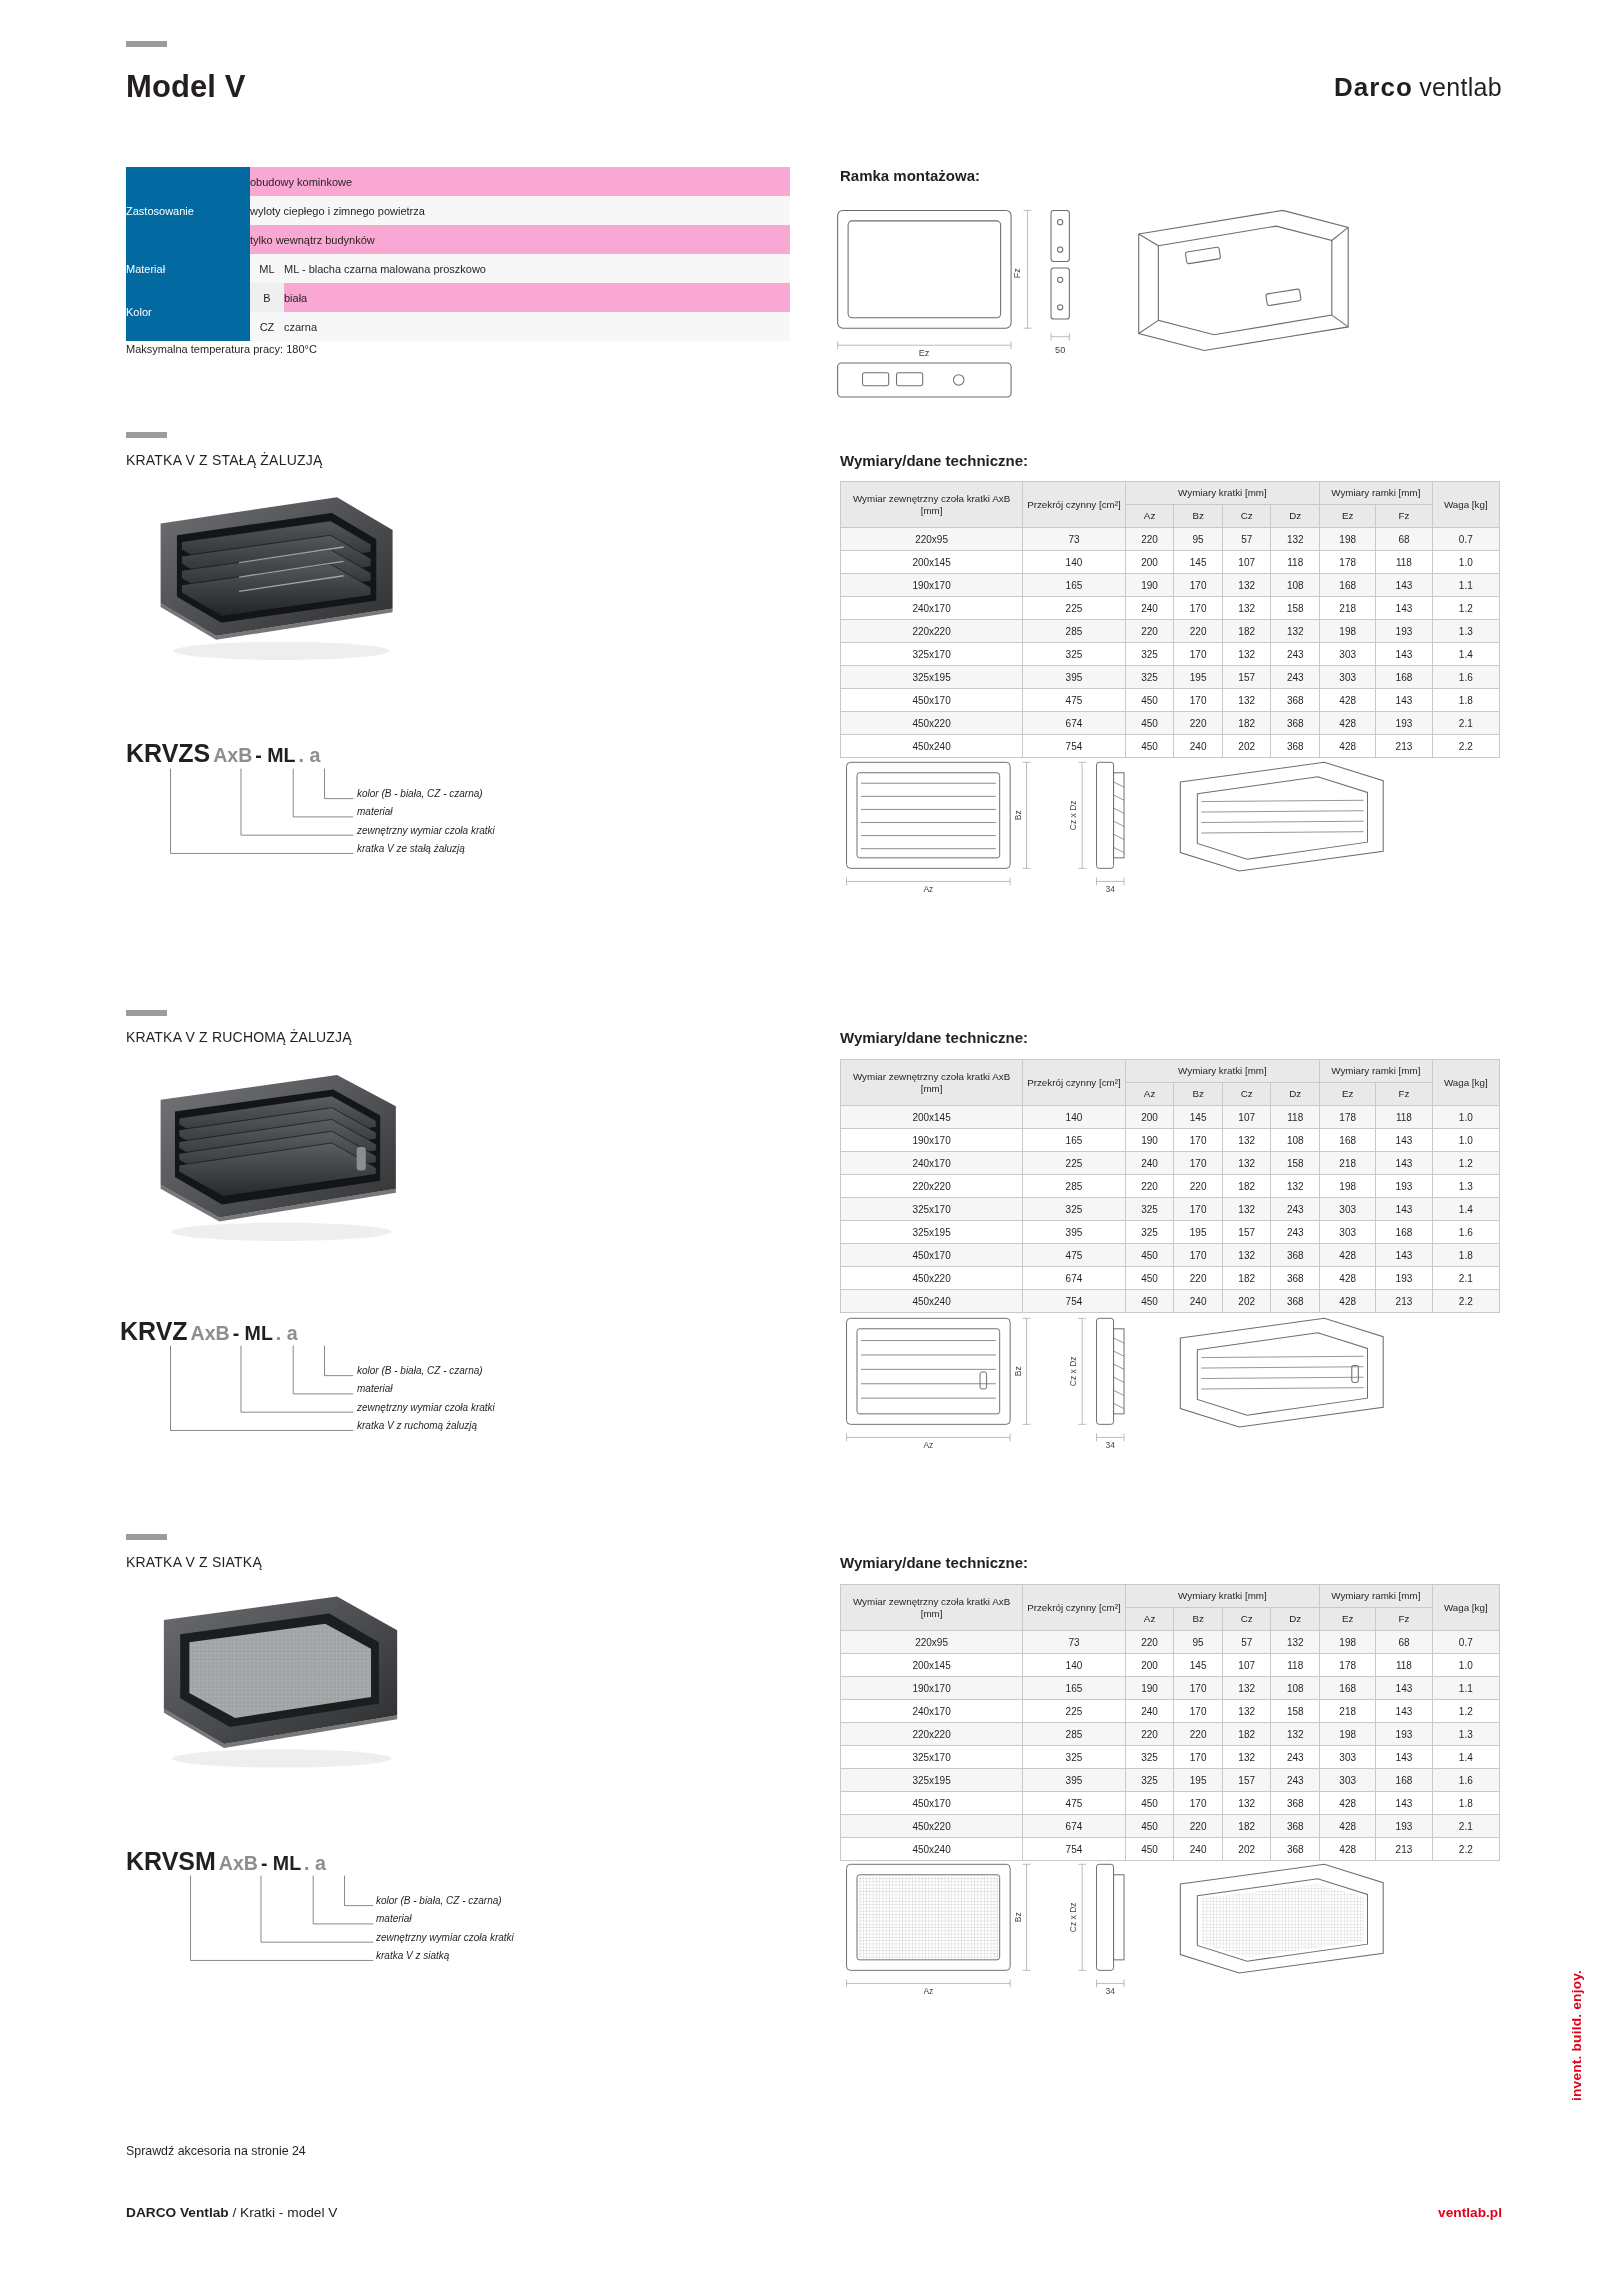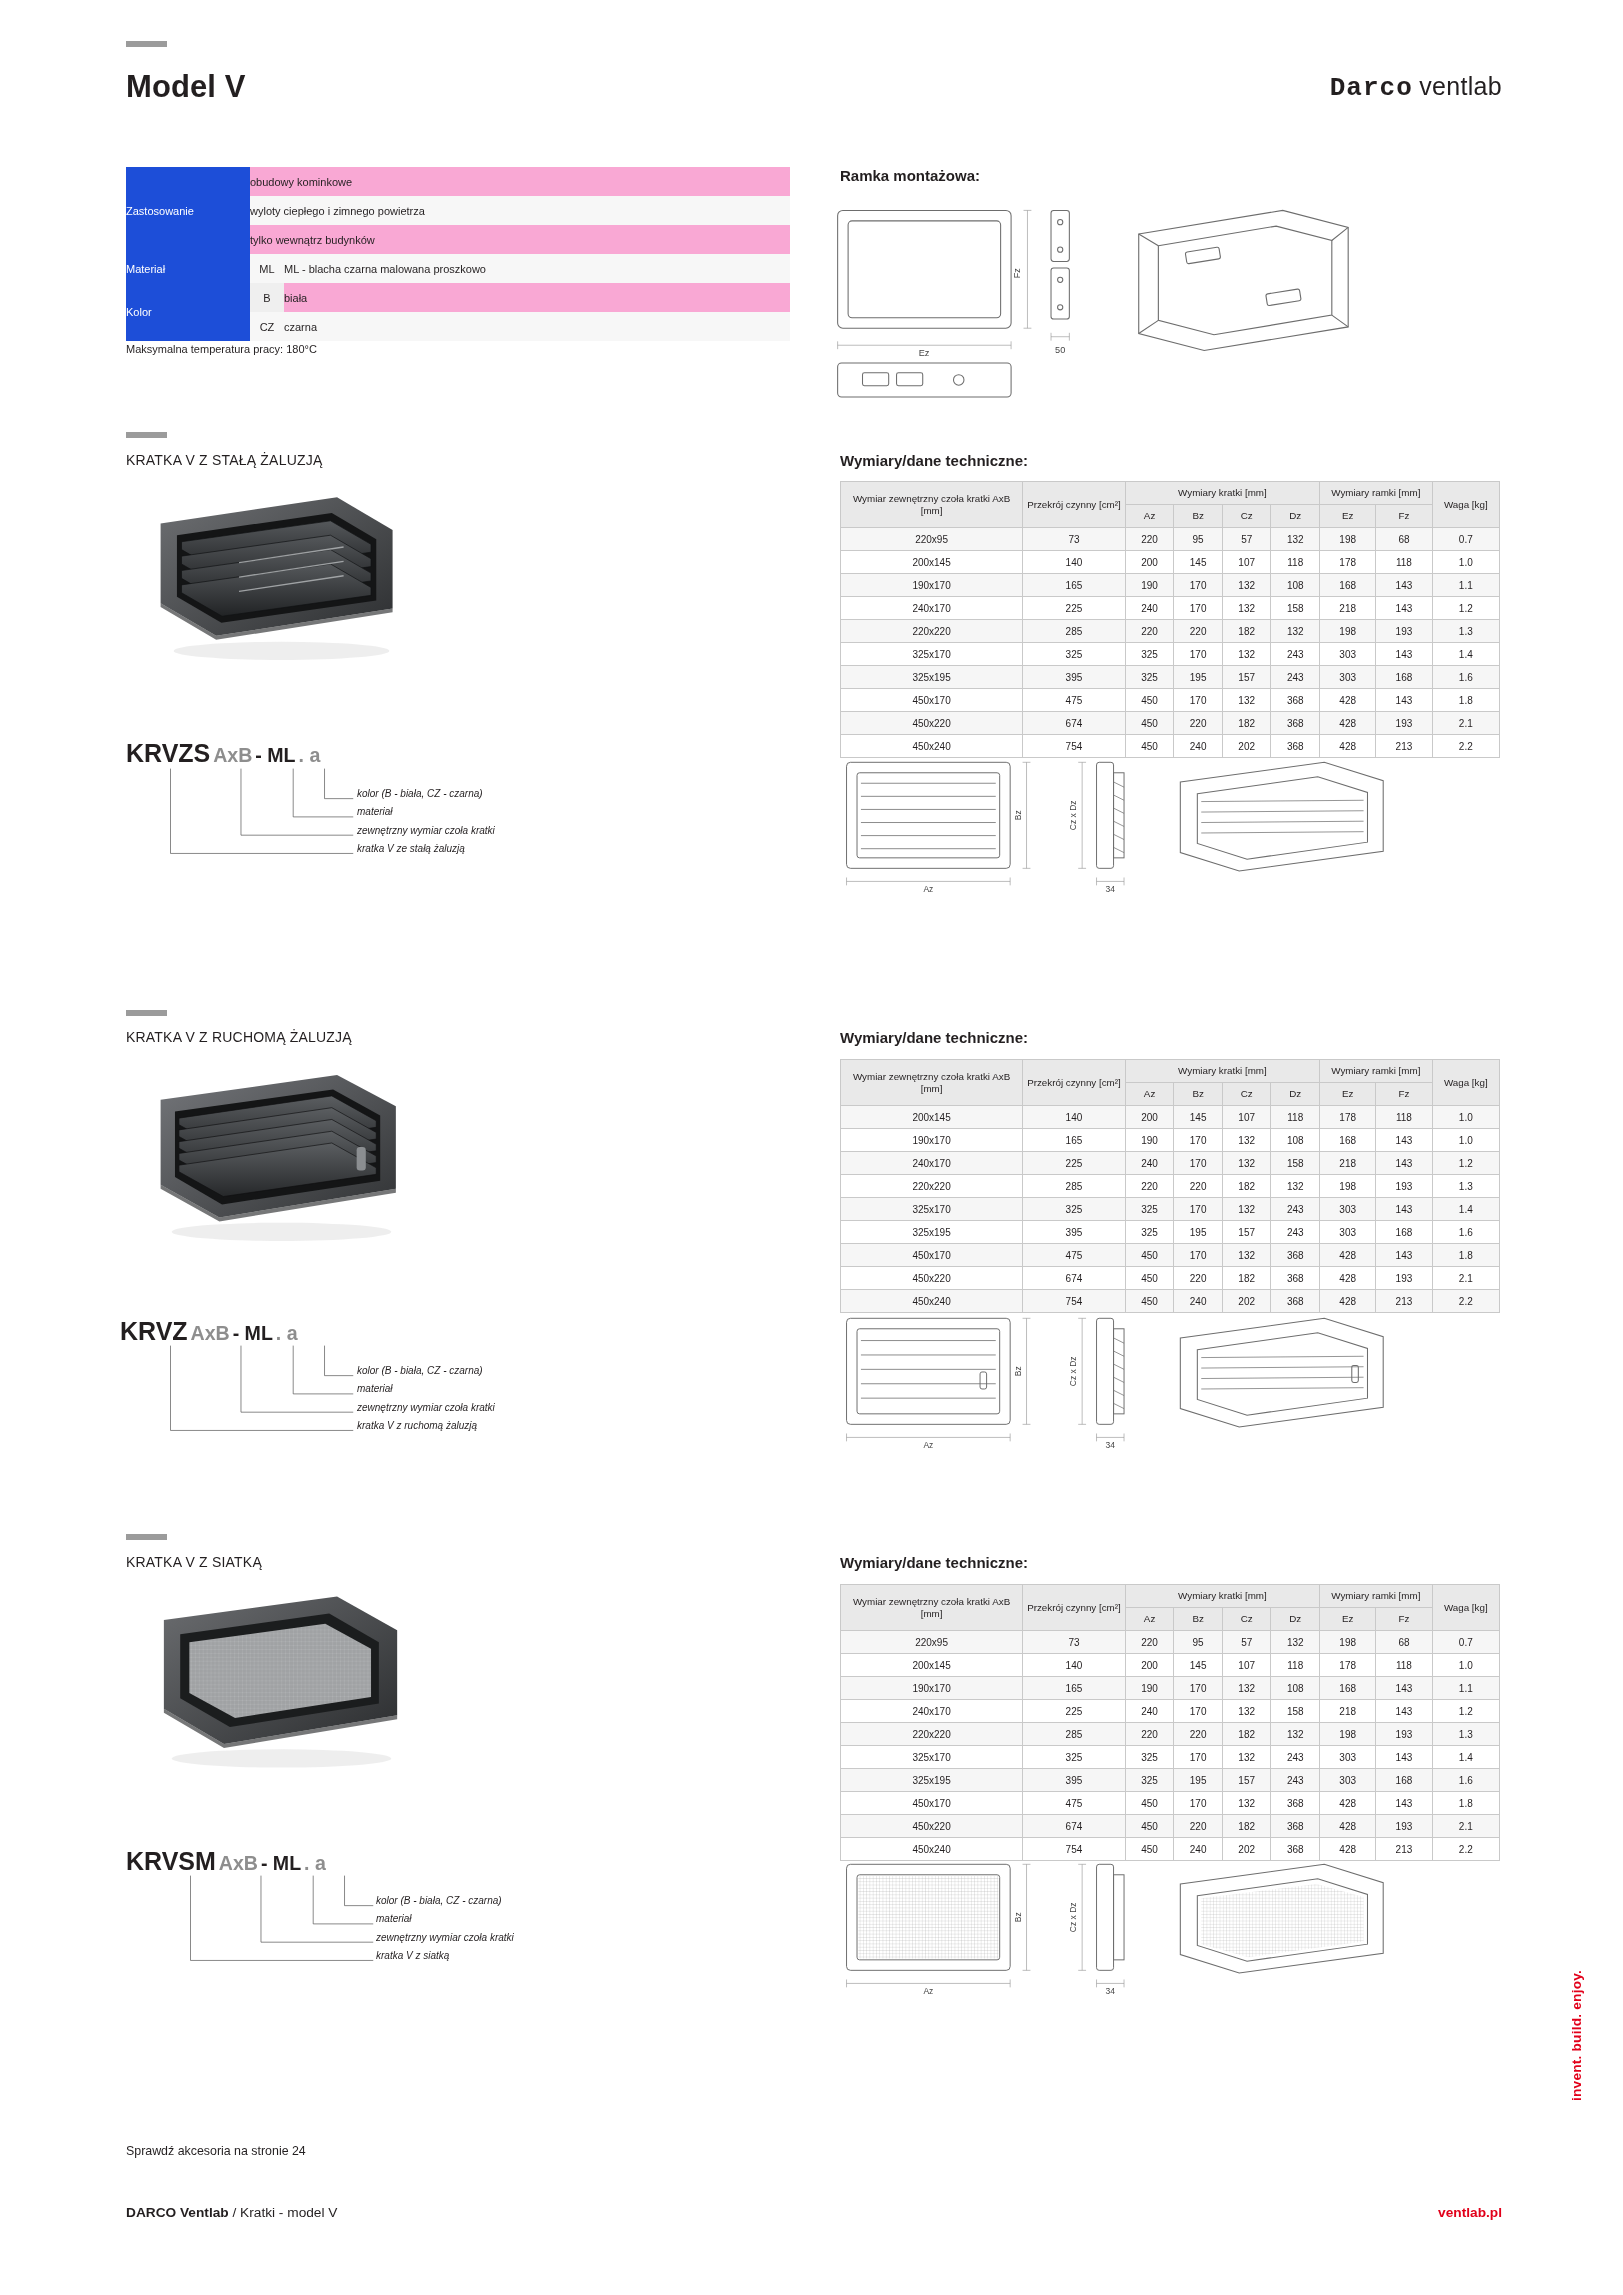--- a/index.html
+++ b/index.html
@@ -21,34 +21,34 @@
   }
   .page-title {
     position: absolute; left: 126px; top: 69px;
     font-size: 31px; font-weight: bold; letter-spacing: 0.1px;
   }
   .brand {
     position: absolute; right: 121px; top: 72px;
     text-align: right; white-space: nowrap;
   }
   .brand .darco {
-    font-size: 26px; font-weight: bold; letter-spacing: 1px; font-family: Liberation Mono, monospace;
+    font-size: 26px; font-weight: bold; letter-spacing: 1px;
   }
   .brand .ventlab {
     font-size: 25px; font-weight: normal; letter-spacing: 0.3px; margin-left: 6.5px;
   }
 
   
   .info-table {
     position: absolute; left: 126px; top: 167px;
     width: 664px; border-collapse: collapse; font-size: 11px;
   }
   .info-table td { padding: 0; vertical-align: middle; }
   .info-label {
-    background: #1d4ed8; color: #ffffff; width: 124px;
+    background: #0369a1; color: #ffffff; width: 124px;
     padding: 0 14.4px; height: 29px; font-size: 11px;
   }
   .info-val {
     background: #f9a8d4; padding: 0 14.4px; height: 29px; font-size: 11px; color:#231f20;
   }
   .info-val.light { background: #f7f7f7; }
   .info-code {
     background: #efefef; width: 34px; padding: 0 6.5px; text-align:center; height:29px;
   }
   .info-code.light { background: #f7f7f7; }

